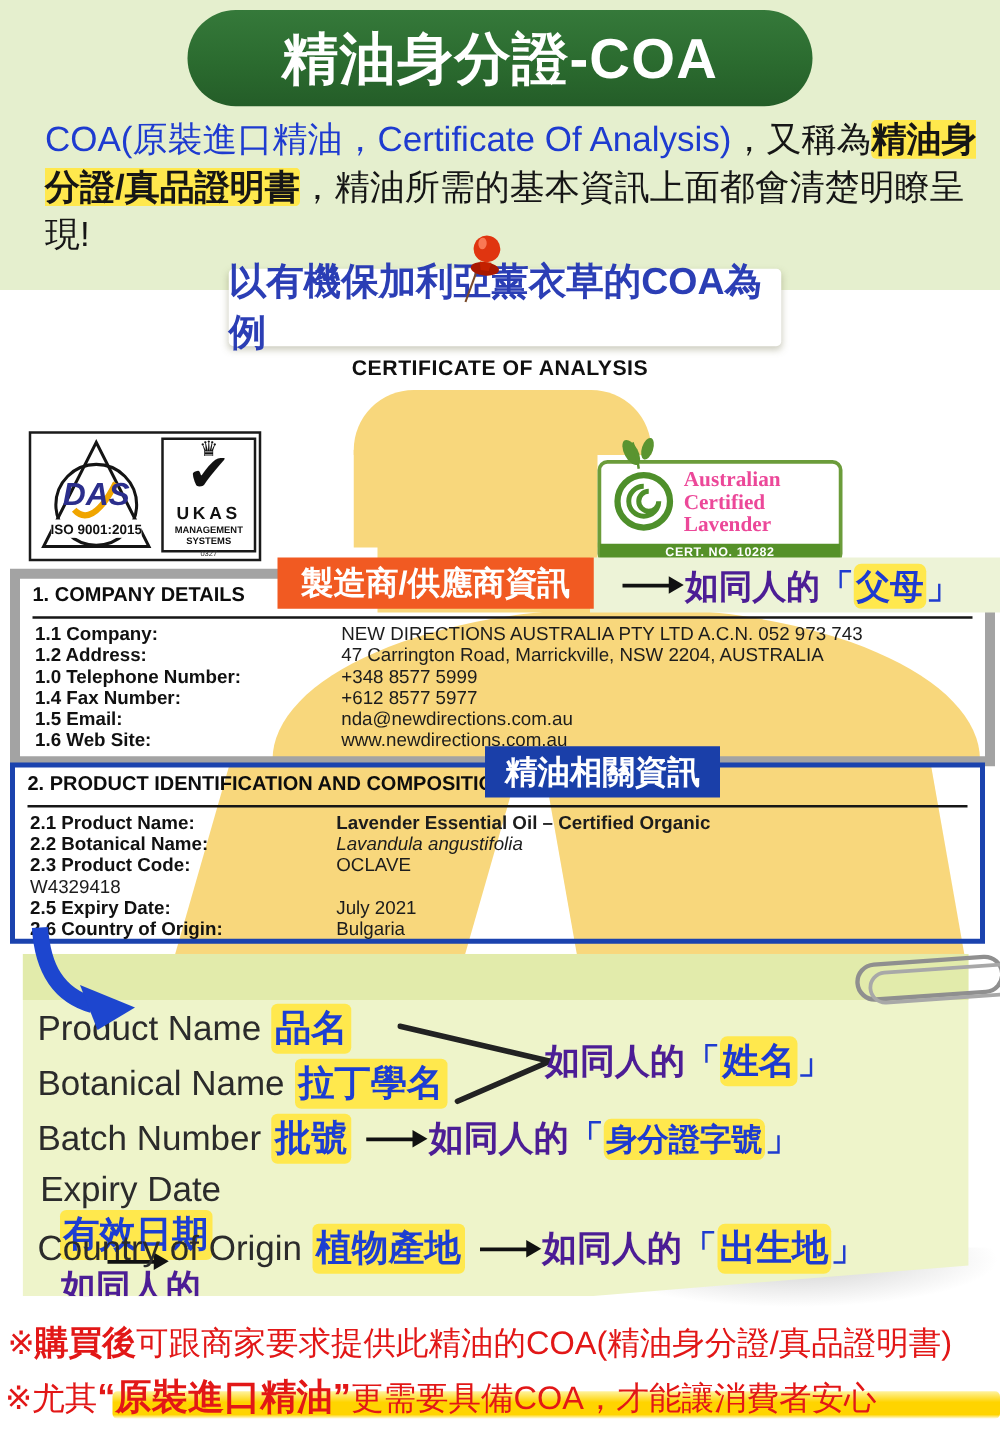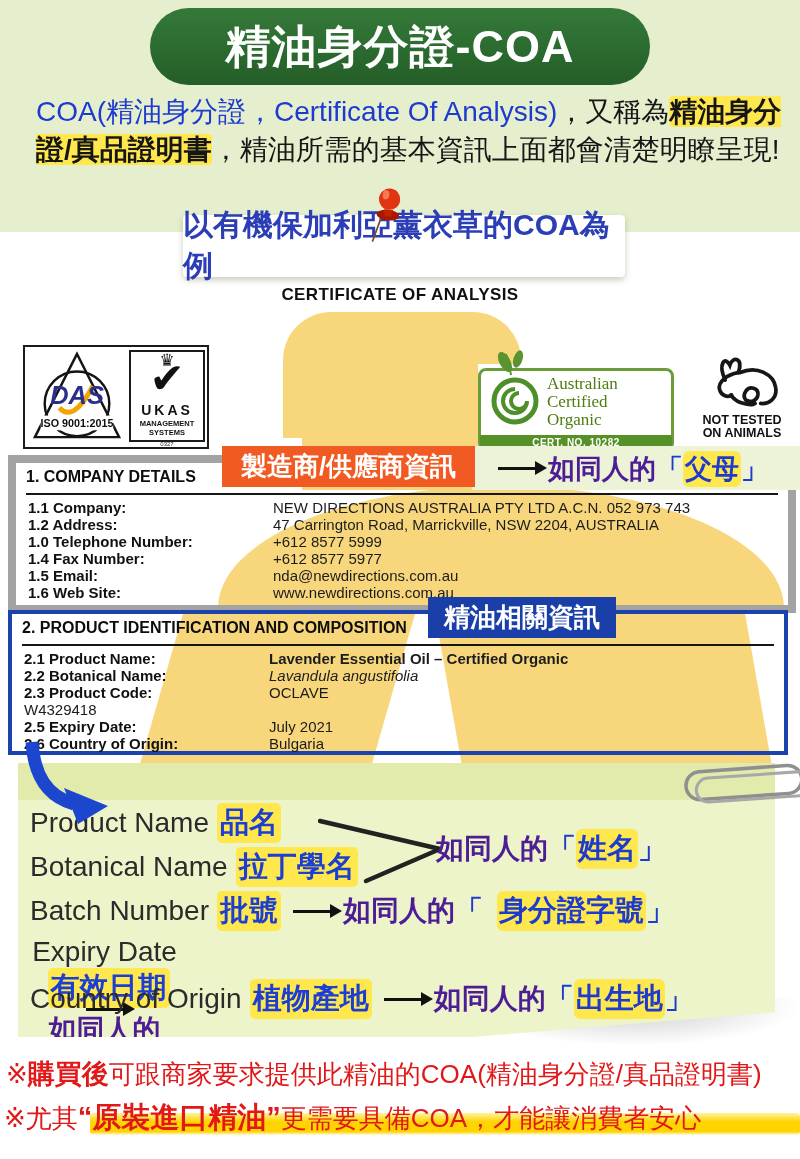--- a/index.html
+++ b/index.html
@@ -34,40 +34,40 @@
   .ukas-box{left:104px;top:3px;width:72px;height:88px;border:2px solid #1a1a1a;text-align:center;}
   .ukas-crown{position:absolute;top:-2px;left:0;width:100%;font-size:17px;color:#111;}
   .ukas-check{position:absolute;top:6px;left:0;width:100%;font-size:42px;color:#111;line-height:1;}
   .ukas-name{position:absolute;top:50px;left:0;width:100%;font-size:14px;font-weight:bold;letter-spacing:3px;color:#111;}
   .ukas-s1{position:absolute;top:67px;left:0;width:100%;font-size:7.5px;font-weight:bold;color:#111;}
   .ukas-s2{position:absolute;top:76px;left:0;width:100%;font-size:7.5px;font-weight:bold;color:#111;}
   .ukas-num{position:absolute;top:94px;left:104px;width:76px;text-align:center;font-size:6px;color:#333;}
   .logo-aco{left:478px;top:368px;width:190px;height:77px;background:#fff;border:3px solid #6b9c3a;
             border-radius:8px;z-index:2;}
   .aco-text{position:absolute;left:66px;top:4px;width:120px;font-family:"Liberation Serif",serif;
-            font-weight:normal;font-size:17px;line-height:18px;color:#4d7c0f;}
+            font-weight:bold;font-size:17px;line-height:18px;color:#ec4899;}
   .aco-bar{position:absolute;left:-1px;right:-1px;bottom:-2px;height:15px;background:#559128;border-radius:0 0 5px 5px;
            color:#fff;font-size:10px;font-weight:bold;text-align:center;line-height:15px;letter-spacing:.5px;}
   .logo-rabbit{left:690px;top:352px;width:104px;height:96px;z-index:2;text-align:center;}
   .rabbit-t{font-size:12.5px;font-weight:bold;color:#111;line-height:13px;}
   
   .section-box{left:8px;width:772px;background:transparent;z-index:2;}
   .box-orange{top:455px;height:142px;border:8px solid #a3a3a3;}
   .box-blue{top:610px;height:137px;border:4px solid #1b43ae;}
   .section-header{position:absolute;left:10px;top:5px;font-size:16px;font-weight:bold;color:#0d0d0d;}
   .header-line{position:absolute;left:10px;right:10px;top:30px;border-top:2px solid #161616;}
   .rows{position:absolute;left:12px;right:8px;top:36px;bottom:5px;display:flex;flex-direction:column;justify-content:space-between;}
   .row{display:flex;font-size:15px;line-height:17px;}
   .row .lbl{width:245px;font-weight:bold;color:#111;flex:none;}
   .row .val{color:#1c1c1c;}
   .val-bold{font-weight:bold;}
   .val-italic{font-style:italic;}
   .tag{display:flex;align-items:center;justify-content:center;color:#fff;font-weight:bold;font-size:26px;z-index:4;}
   .tag-orange{left:222px;top:446px;width:253px;height:41px;background:#f15a22;}
-  .tag-blue{left:388px;top:597px;width:188px;height:41px;background:#1a3fa9;margin-left:40px;}
+  .tag-blue{left:388px;top:597px;width:188px;height:41px;background:#1a3fa9;}
   .analogy-strip{left:472px;top:446px;width:328px;height:44px;background:#edf3d7;z-index:3;}
   .analogy{display:flex;align-items:center;z-index:5;font-size:27px;}
   .company-analogy{left:486px;top:448px;height:41px;}
   .dark{color:#4c1d95;font-weight:600;}
   .q{color:#1e3bd0;font-weight:600;}
   .term{color:#1e3bd0;font-weight:bold;background:#ffe84d;border-radius:6px;padding:0 2px;}
   .arrow{position:relative;display:inline-block;width:38px;height:3px;background:#111;margin:0 12px;flex:none;}
   .arrow::after{content:"";position:absolute;right:-11px;top:-6px;border-left:12px solid #111;
                 border-top:7.5px solid transparent;border-bottom:7.5px solid transparent;}
   
@@ -94,21 +94,21 @@
 
 <div id="canvas">
 
   <div class="abs top-bg"></div>
 
   <div class="abs banner">
     <span>精油身分證-COA</span>
   </div>
 
   <div class="abs intro">
-    <span class="blue">COA(精油身分證，Certificate Of Analysis)</span><span>，又稱為</span><span class="hl">精油身分證/真品證明書</span><span>，精油所需的基本資訊上面都會清楚明瞭呈現!</span>
+    <span class="blue">COA(原裝進口精油，Certificate Of Analysis)</span><span>，又稱為</span><span class="hl">精油身分證/真品證明書</span><span>，精油所需的基本資訊上面都會清楚明瞭呈現!</span>
   </div>
 
   <svg class="abs pushpin" viewBox="0 0 60 90">
     <line x1="26" y1="52" x2="17" y2="88" stroke="#7a4a2a" stroke-width="2.5"></line>
     <ellipse cx="36" cy="46" rx="17" ry="8" fill="#a81800"></ellipse>
     <path d="M29 38 L43 38 L41 48 L31 48 Z" fill="#c32000"></path>
     <circle cx="36" cy="22" r="16" fill="#e03510"></circle>
     <ellipse cx="30" cy="16" rx="5" ry="7" fill="#ff8a66" opacity="0.8"></ellipse>
   </svg>
 
@@ -148,56 +148,43 @@
     <svg viewBox="0 0 60 80" style="position:absolute;left:4px;top:-22px;width:60px;height:80px;">
       <ellipse cx="20" cy="13" rx="5.5" ry="11" fill="#5a9430" transform="rotate(-28 20 13)"></ellipse>
       <ellipse cx="33" cy="10" rx="4.5" ry="9" fill="#5a9430" transform="rotate(18 33 10)"></ellipse>
       <path d="M26 26 C 25 18 23 11 21 5" fill="none" stroke="#5a9430" stroke-width="2"></path>
       <circle cx="30" cy="52" r="21" fill="#ffffff" stroke="#4e8f2a" stroke-width="5"></circle>
       <path d="M30 40 a12 12 0 1 0 12 12 a8 8 0 1 1 -8 -8" fill="none" stroke="#4e8f2a" stroke-width="4"></path>
     </svg>
     <div class="aco-text">
       <div>Australian</div>
       <div>Certified</div>
-      <div>Organic</div>
+      <div>Lavender</div>
     </div>
     <div class="aco-bar">CERT. NO. 10282</div>
   </div>
 
-  <div class="abs logo-rabbit">
-    <svg viewBox="0 0 100 62" style="width:100px;height:58px;">
-      <g fill="none" stroke="#161616" stroke-width="4" stroke-linecap="round">
-        <path d="M32 30 C 24 12 32 4 37 14 C 40 4 52 6 46 22"></path>
-        <path d="M46 22 C 34 24 24 32 26 40 C 28 47 35 49 39 46"></path>
-        <path d="M48 22 C 66 14 84 24 86 38 C 88 50 78 56 70 55"></path>
-        <path d="M64 55 C 54 56 50 48 54 42 C 58 36 68 38 67 46 C 66 52 60 54 56 52"></path>
-        <path d="M38 46 C 44 54 54 57 62 56"></path>
-      </g>
-    </svg>
-    <div class="rabbit-t">NOT TESTED</div>
-    <div class="rabbit-t">ON ANIMALS</div>
-  </div>
 
   <div class="abs analogy-strip"></div>
 
   <div class="abs section-box box-orange">
     <div class="section-header">1. COMPANY DETAILS</div>
     <div class="header-line"></div>
     <div class="rows">
       <div class="row">
           <span class="lbl">1.1 Company:</span>
           <span class="val">NEW DIRECTIONS AUSTRALIA PTY LTD A.C.N. 052 973 743</span>
         </div>
       <div class="row">
           <span class="lbl">1.2 Address:</span>
           <span class="val">47 Carrington Road, Marrickville, NSW 2204, AUSTRALIA</span>
         </div>
       <div class="row">
           <span class="lbl">1.0 Telephone Number:</span>
-          <span class="val">+612 8577 5999</span>
+          <span class="val">+348 8577 5999</span>
         </div>
       <div class="row">
           <span class="lbl">1.4 Fax Number:</span>
           <span class="val">+612 8577 5977</span>
         </div>
       <div class="row">
           <span class="lbl">1.5 Email:</span>
           <span class="val">nda@newdirections.com.au</span>
         </div>
       <div class="row">
@@ -280,21 +267,21 @@
       <span class="term" style="font-size:29px;">姓名</span>
       <span class="q">」</span>
     </div>
 
     <div class="note-row" style="left:12px;top:128px;">
       <span>Batch Number</span>
       <span class="zh-term">批號</span>
       <span class="arrow"></span>
       <span class="dark">如同人的</span>
       <span class="q">「</span>
-      <span class="term" style="font-size:29px;margin-left:14px;">身分證字號</span>
+      <span class="term" style="font-size:25px;">身分證字號</span>
       <span class="q">」</span>
     </div>
     <div class="note-row" style="left:12px;top:173px;flex-direction:column;">
       <span>Expiry Date</span>
       <span class="zh-term">有效日期</span>
       <span class="arrow"></span>
       <span class="dark">如同人的</span>
       <span class="q">「</span>
       <span class="term" style="font-size:29px;">出生年月日</span>
       <span class="q">」</span>

